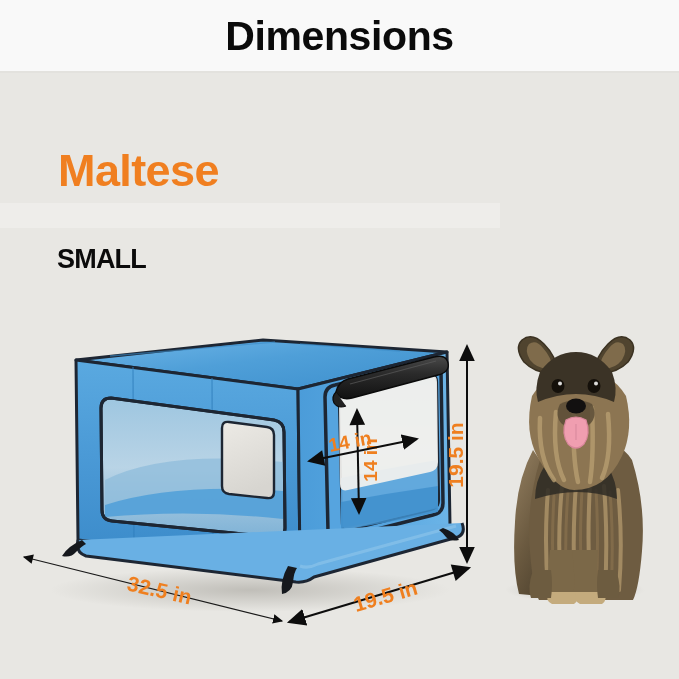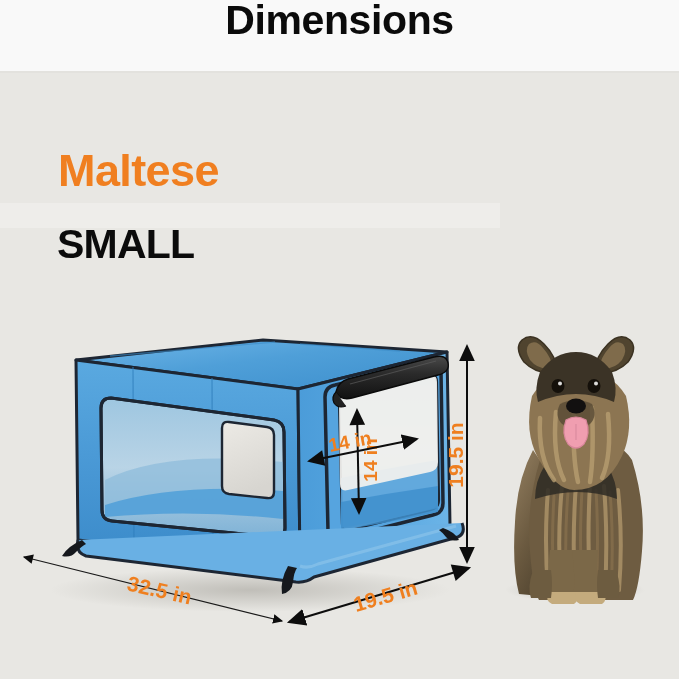--- a/index.html
+++ b/index.html
@@ -9,21 +9,21 @@
     font-family:"Liberation Sans", sans-serif;
     overflow:hidden;
     position:relative;
   }
   #page{position:relative;width:679px;height:679px;overflow:hidden;background:#e8e7e3;}
 
   
   .header{
     position:absolute;left:0;top:0;width:679px;height:72px;
     background:#f9f9f9;
-    display:flex;justify-content:center;
+    display:flex;align-items:center;justify-content:center;
   }
   .header-title{
     font-size:41px;font-weight:bold;color:#0b0b0b;
     letter-spacing:-0.4px;line-height:1;
   }
   .header-rule{
     position:absolute;left:0;top:71px;width:679px;height:2px;background:#e3e2de;
   }
 
   
@@ -35,22 +35,22 @@
   .breeds-band{
     position:absolute;left:0px;top:203px;width:500px;height:25px;
     background:#eeedea;
   }
   .breeds-list{
     position:absolute;left:56px;top:206px;
     font-size:20px;font-weight:400;color:#23201e;
     letter-spacing:-0.1px;line-height:1;
   }
   .size-label{
-    position:absolute;left:57px;top:224px;
-    font-size:41px;font-weight:bold;color:#0b0b0b;
+    position:absolute;left:57px;top:246px;
+    font-size:27px;font-weight:bold;color:#0b0b0b;
     letter-spacing:-0.8px;line-height:1;
   }
 
   
   .scene{position:absolute;left:0;top:300px;width:679px;height:379px;}
   .scene svg{display:block;}
 
   .dimtext{
     font-family:"Liberation Sans", sans-serif;
     font-weight:bold;fill:#ef7f1f;

